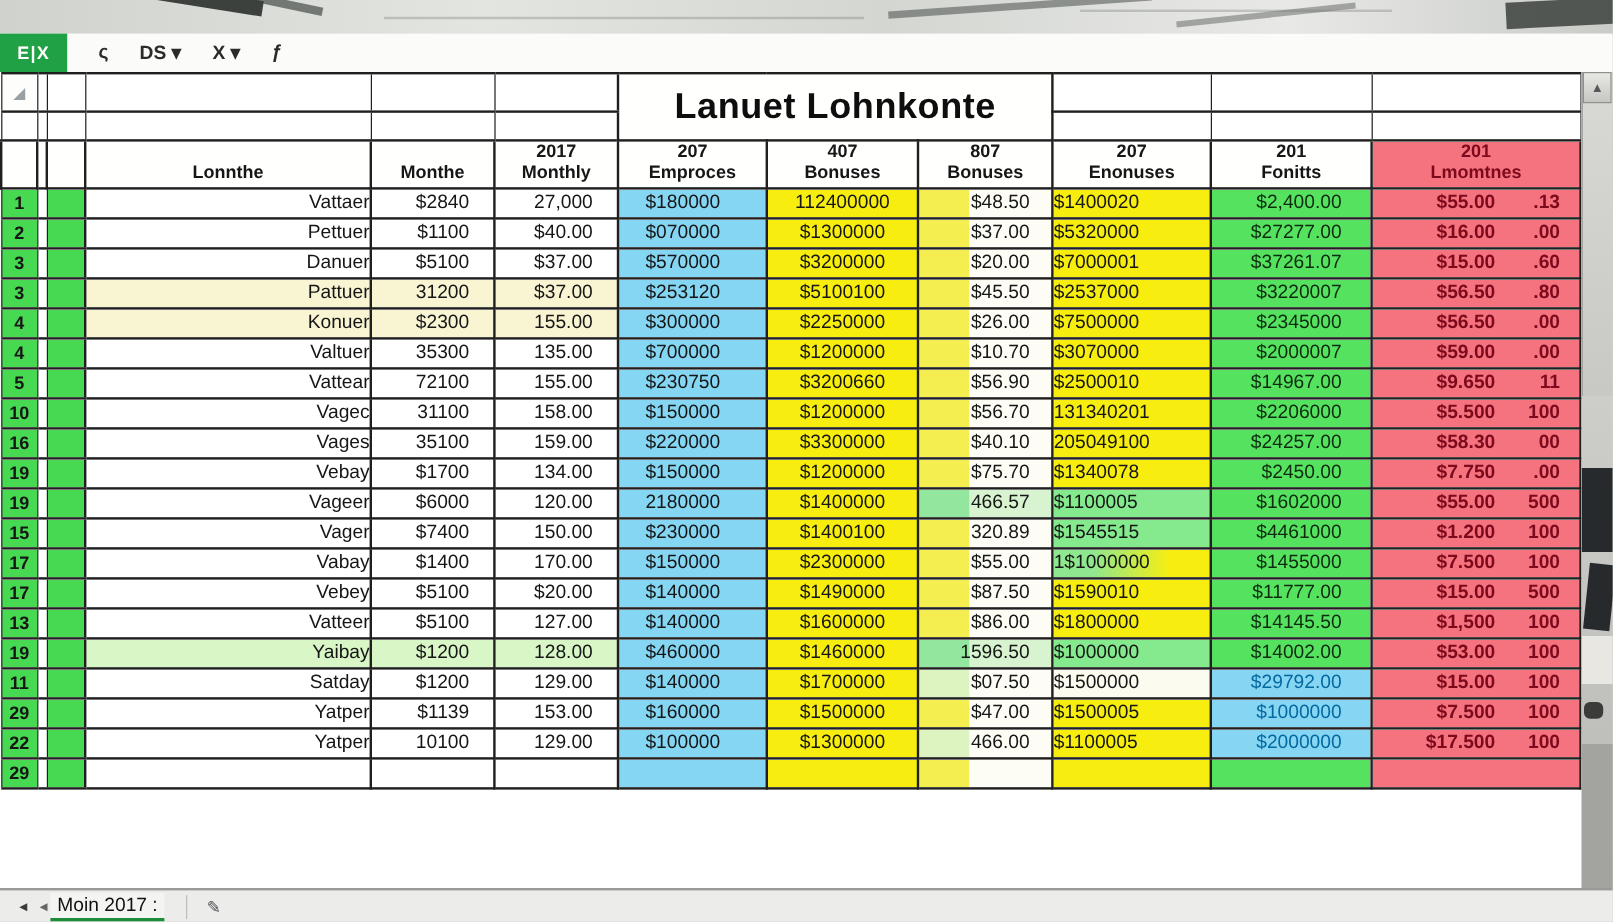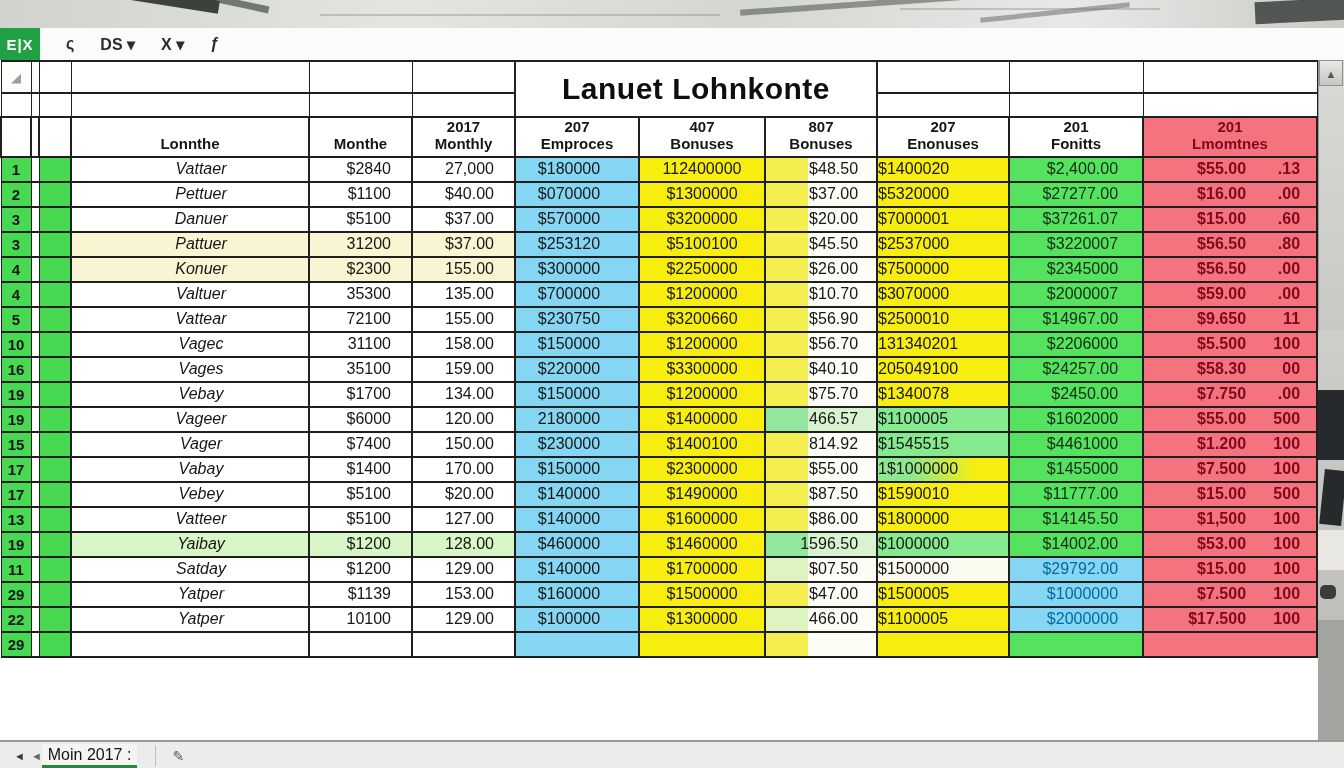--- a/index.html
+++ b/index.html
@@ -26,39 +26,39 @@
   .blob{position:absolute;left:2px;top:525px;width:16px;height:14px;border-radius:5px;background:#3b3b39;}
   .floor{position:absolute;left:0;top:560px;width:26px;height:120px;background:#a3a3a0;}
   .scrollbar{position:absolute;left:0;top:0;width:26px;height:270px;
     background:linear-gradient(180deg,#d9d9d5 0%,#c8c8c4 100%);border-left:1px solid #9c9c99;}
   .scroll-btn{width:24px;height:26px;border:1px solid #8f8f8c;background:linear-gradient(180deg,#e8e8e4,#c6c6c2);
     color:#55585a;font-size:11px;text-align:center;line-height:26px;box-sizing:border-box;cursor:pointer;}
 
   
   .toolbar{position:absolute;left:0;top:28px;width:1344px;height:32px;background:#fbfbf9;
     border-bottom:1px solid #c9c9c5;display:flex;align-items:center;}
-  .logo{width:40px;height:32px;background:#21a146;color:#fff;font-weight:700;font-size:15px;
+  .logo{width:56px;height:32px;background:#21a146;color:#fff;font-weight:700;font-size:15px;
     display:flex;align-items:center;justify-content:center;letter-spacing:1px;}
   .tb-icon{margin-left:26px;font-size:16px;color:#2b2b2b;font-weight:600;cursor:pointer;white-space:nowrap;}
 
   
   .grid-wrap{position:absolute;left:0;top:60px;width:1318px;height:680px;overflow:hidden;background:#fff;}
   table{border-collapse:collapse;table-layout:fixed;width:1316px;}
   td{border:2px solid #1f1f1f;font-size:16px;color:#161616;overflow:hidden;white-space:nowrap;box-sizing:border-box;padding:0;}
   tr.hA td{height:32px;} tr.hB td{height:24px;} tr.hC td{height:39px;} tr.dr td{height:25px;}
   td.num{background:#47d952;text-align:center;font-weight:600;font-size:15px;border-width:2px 1px;}
   td.wgap{background:#ffffff;border-width:2px 1px;}
   td.gstrip{background:#47d952;border-width:2px 1px;}
   td.hwhite{background:#ffffff;border-width:2px 1px;}
   td.corner{background:#fdfdfb;text-align:center;color:#9aa0a2;font-size:13px;border-width:2px 1px;}
   td.titleCell{background:#fffffe;text-align:center;font-weight:700;font-size:30px;color:#0e0e0e;letter-spacing:.5px;}
   td.hdr{background:#fffffe;text-align:center;font-weight:600;font-size:15px;line-height:1.15;
     white-space:pre-line;vertical-align:bottom;padding-bottom:3px;}
   td.hdr-red{background:#f5737e;color:#7c0a1c;}
-  td.name{background:#fff;text-align:center;padding-left:22px;font-style:italic;}
+  td.name{background:#fff;text-align:right;padding-left:22px;}
   td.mo,td.my{background:#fff;text-align:right;padding-right:20px;}
   td.cream{background:#f9f5d3;margin-top:44px;}
   td.ltg{background:#d9f6c6;}
   td.emp{background:#84d6f3;text-align:center;padding-right:16px;}
   td.b4{background:#f7ee10;text-align:center;}
   td.b8{background:linear-gradient(90deg,#f4ee50 0 38%,#fdfdf6 38%);text-align:right;padding-right:18px;}
   td.b8-green{background:linear-gradient(90deg,#93e69e 0 38%,#d7f3cf 38%);}
   td.b8-lt{background:linear-gradient(90deg,#ddf3c0 0 38%,#fdfdf6 38%);}
   td.eno{background:#f7ee10;text-align:left;padding-right:26px;}
   td.eno-green{background:#84ea8d;}
@@ -378,21 +378,21 @@
           </tr>
           <tr class="dr">
             <td class="num">15</td>
             <td class="wgap"></td>
             <td class="gstrip"></td>
             <td class="name">Vager</td>
             <td class="mo">$7400</td>
             <td class="my">150.00</td>
             <td class="emp">$230000</td>
             <td class="b4">$1400100</td>
-            <td class="b8">814.92</td>
+            <td class="b8">320.89</td>
             <td class="eno eno-green">$1545515</td>
             <td class="fon">$4461000</td>
             <td class="lmom">
               <div class="wrap">
                 <span class="v1">$1.200</span>
                 <span class="v2">100</span>
               </div>
             </td>
           </tr>
           <tr class="dr">

